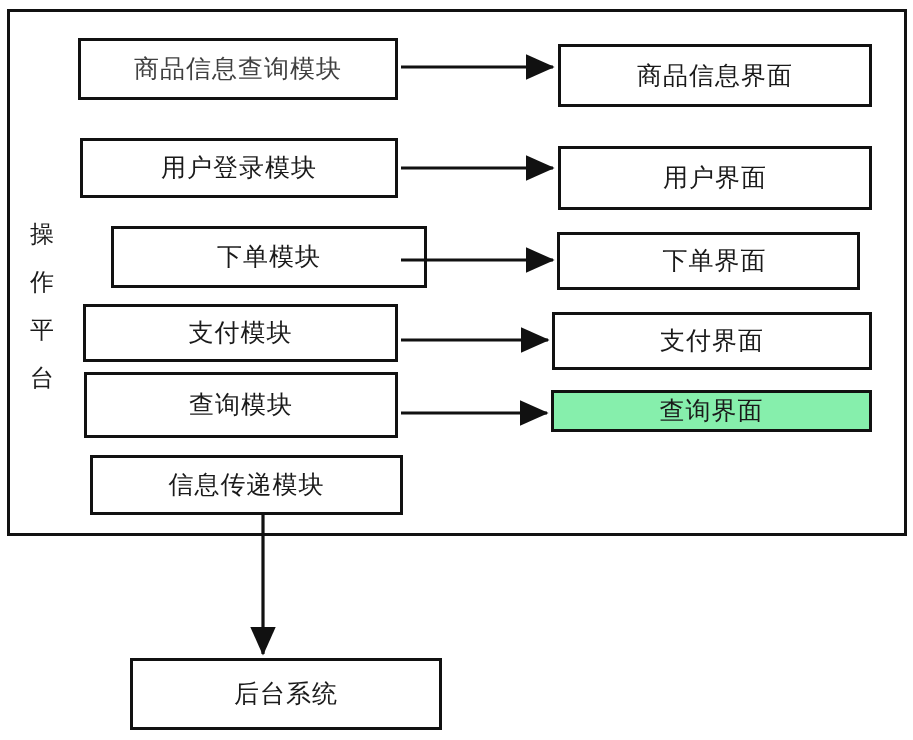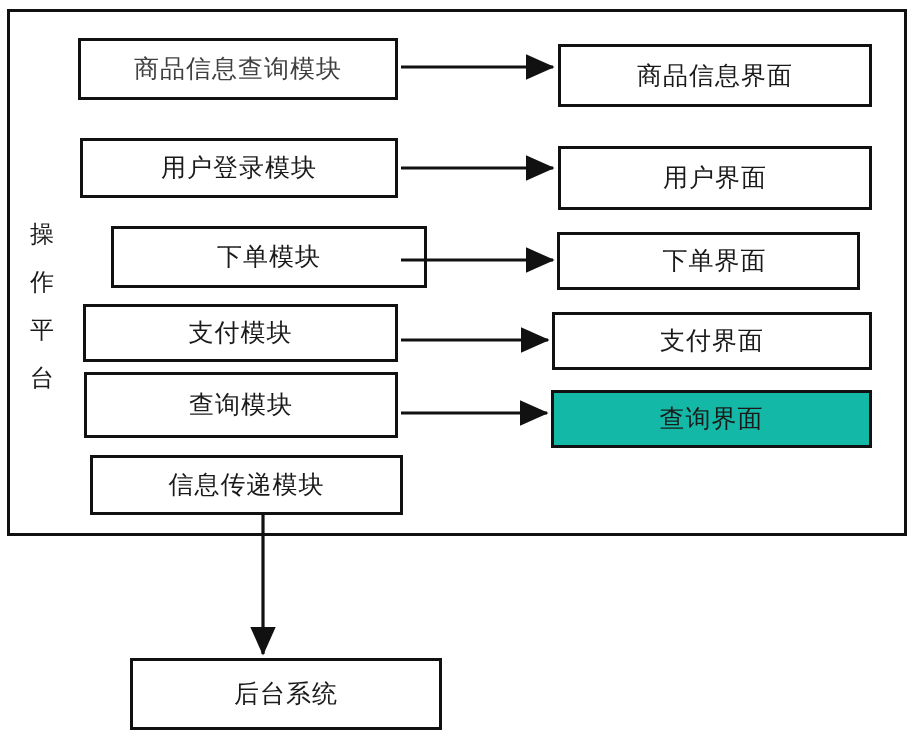--- a/index.html
+++ b/index.html
@@ -107,21 +107,21 @@
       </div>
       <div class="box" style="left: 558px; top: 146px; width: 314px; height: 64px; border-color: rgb(17, 17, 17); background: rgb(255, 255, 255);">
         <span class="box-label" style="color: rgb(26, 26, 26);">用户界面</span>
       </div>
       <div class="box" style="left: 557px; top: 232px; width: 303px; height: 58px; border-color: rgb(17, 17, 17); background: rgb(255, 255, 255);">
         <span class="box-label" style="color: rgb(26, 26, 26); margin-left: 12px;">下单界面</span>
       </div>
       <div class="box" style="left: 552px; top: 312px; width: 320px; height: 58px; border-color: rgb(17, 17, 17); background: rgb(255, 255, 255);">
         <span class="box-label" style="color: rgb(26, 26, 26);">支付界面</span>
       </div>
-      <div class="box" style="left: 551px; top: 390px; width: 321px; height: 58px; border-color: rgb(17, 17, 17); background: #14b8a6;">
+      <div class="box" style="left: 551px; top: 390px; width: 321px; height: 42px; border-color: rgb(17, 17, 17); background: #86efac;">
         <span class="box-label" style="color: rgb(26, 26, 26);">查询界面</span>
       </div>
     </div>
 
   <div id="backend-layer">
       <div class="box" style="left: 130px; top: 658px; width: 312px; height: 72px; border-color: rgb(17, 17, 17); background: rgb(255, 255, 255);">
         <span class="box-label" style="color: rgb(26, 26, 26);">后台系统</span>
       </div>
     </div>
 

